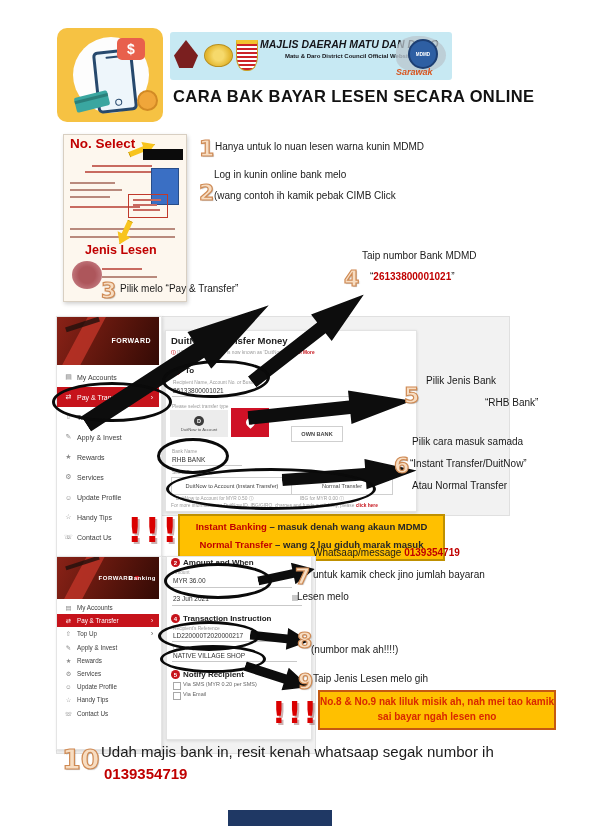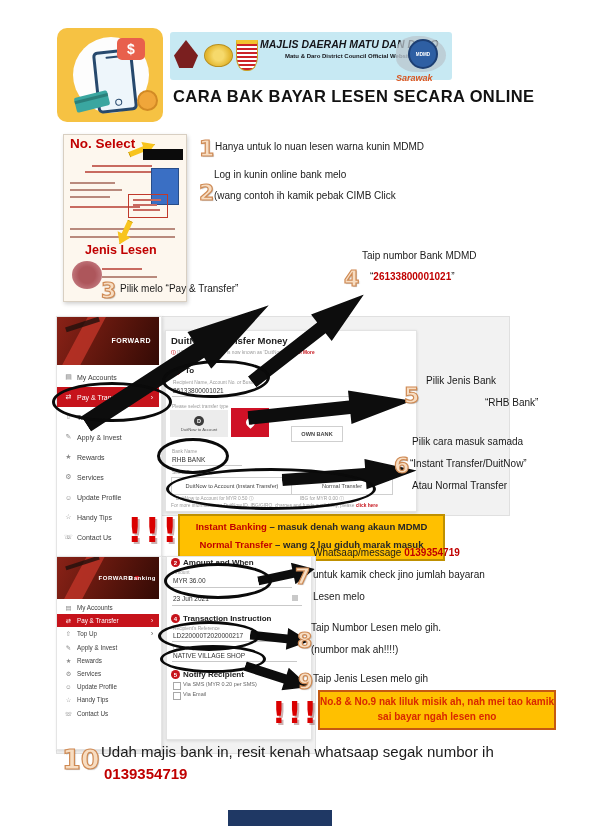--- a/index.html
+++ b/index.html
@@ -18,21 +18,21 @@
   .card-stripe{position:absolute;left:0;top:3px;width:100%;height:3px;background:#2b7f7a;}
   .coin{background:#f0a63a;border:2px solid #d28a24;border-radius:50%;}
   .banner{background:#c7e9f3;border-radius:3px;}
   .crest1{background:#7a1f1f;clip-path:polygon(50% 0,100% 55%,78% 100%,22% 100%,0 55%);}
   .crest2{background:radial-gradient(circle,#f6d96b 30%,#e3b62e 70%);border:1px solid #b78f1f;border-radius:50%;}
   .crest3{background:repeating-linear-gradient(180deg,#cc2229 0 2px,#fff 2px 4px);border:1px solid #caa12a;border-top:4px solid #f2c230;border-radius:0 0 45% 45%;}
   .map-blob{background:#b9c6ce;border-radius:46% 60% 52% 44%;opacity:.75;}
   .mdmd-badge{background:#2e5fa3;border:2px solid #1d3f73;border-radius:50%;color:#fff;font-size:4.6px;font-weight:bold;display:flex;align-items:center;justify-content:center;}
   .council{font-weight:bold;font-style:italic;font-size:10.5px;color:#15151a;white-space:nowrap;}
   .council-sub{font-weight:bold;font-size:6px;color:#15151a;white-space:nowrap;}
-  .sarawak{font-weight:bold;font-style:italic;font-size:9px;color:#d8541e;margin-top:6px;}
+  .sarawak{font-weight:bold;font-style:italic;font-size:9px;color:#d8541e;}
   .page-title{font-weight:bold;font-size:16.5px;letter-spacing:.4px;color:#121212;white-space:nowrap;}
   
   .doc{background:#fdf7ee;border:1px solid #d8cfc2;box-shadow:1px 2px 4px rgba(0,0,0,.18);}
   .red-label{color:#c00000;font-weight:bold;font-size:12.5px;white-space:nowrap;}
   .doc-line{background:#b98a7d;height:2px;}
   .doc-line.red{background:#c86a60;}
   .redbox{border:1px solid #c0392b;}
   .stamp{background:radial-gradient(circle,#a03a42 40%,#b7626a 75%);border-radius:50%;opacity:.85;filter:blur(.4px);}
   .bluebox{background:#3a6fc4;border:1px solid #274d8a;}
   .blackbar{background:#0b0b0b;}
@@ -352,23 +352,22 @@
   <div class="abs arrow" style="left:245px;top:652px;width:68px;height:28px;transform:rotate(18deg);"></div>
   <div class="abs ellipse" style="left:164px;top:563px;width:102px;height:30px;"></div>
   <div class="abs ellipse" style="left:158px;top:621px;width:96px;height:24px;"></div>
   <div class="abs ellipse" style="left:160px;top:645px;width:100px;height:22px;"></div>
 
   <div class="abs step-text" style="left:313px;top:547px;">
     <span>Whatsaap/message </span><span class="red">0139354719</span>
   </div>
   <div class="abs stepnum" style="left:295px;top:564px;">7</div>
   <div class="abs step-text" style="left:313px;top:569px;">untuk kamik check jino jumlah bayaran</div>
-  <div class="abs step-text" style="left:313px;top:591px;">Lesen melo</div>
-
-  <div class="abs step-text" style="left:311px;top:622px;">Taip Numbor Lesen melo gih.</div>
+  <div class="abs step-text" style="left:297px;top:591px;">Lesen melo</div>
+
   <div class="abs stepnum" style="left:297px;top:628px;">8</div>
   <div class="abs step-text" style="left:311px;top:644px;">(numbor mak ah!!!!)</div>
 
   <div class="abs stepnum" style="left:298px;top:669px;">9</div>
   <div class="abs step-text" style="left:313px;top:673px;">Taip Jenis Lesen melo gih</div>
 
   <div class="abs bang" style="left:272px;top:695px;font-size:30px;">!!!!</div>
   <div class="abs warnbox2" style="left:318px;top:690px;width:234px;height:34px;padding-top:2px;">
     <div>No.8 &amp; No.9 nak liluk misik ah, nah mei tao kamik</div>
     <div>sai bayar ngah lesen eno</div>

